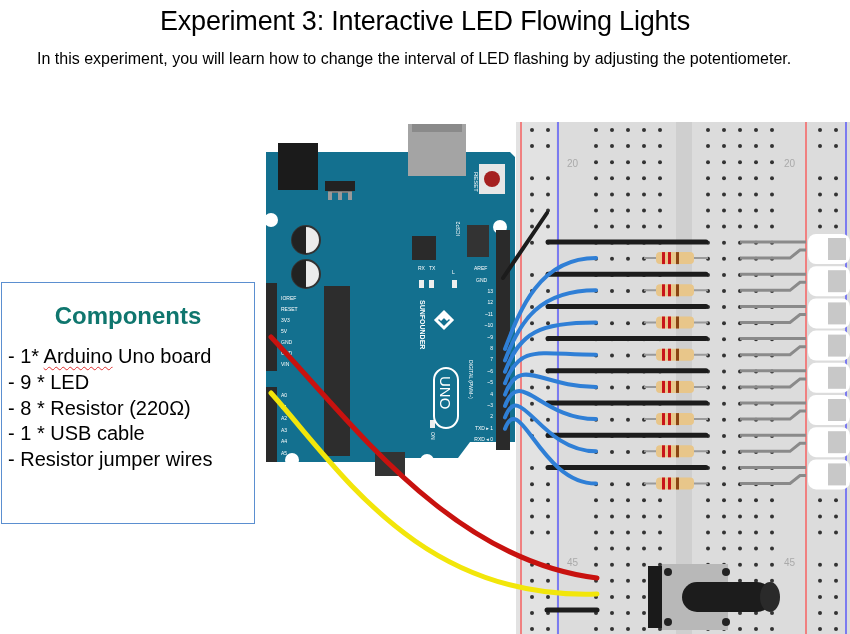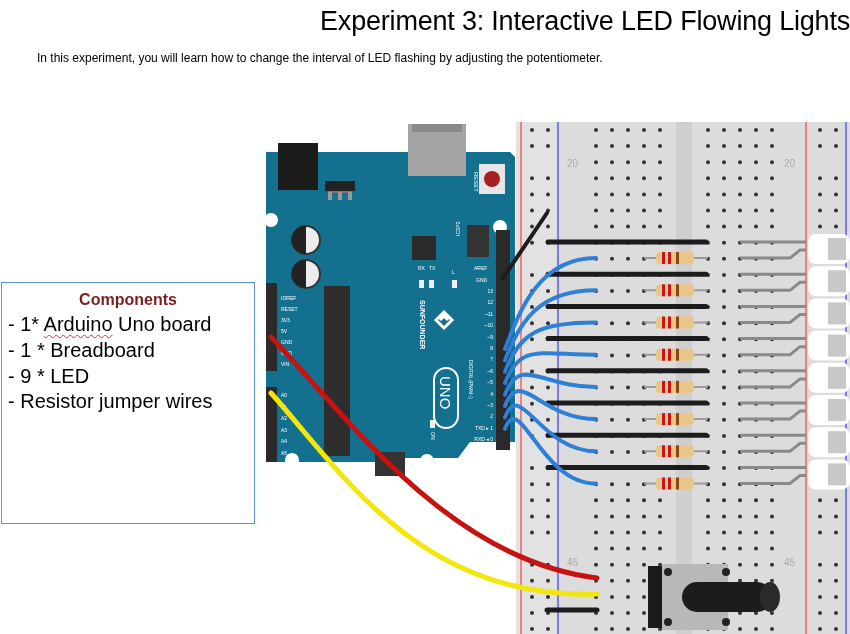--- a/index.html
+++ b/index.html
@@ -1,37 +1,38 @@
 <!DOCTYPE html>
 <html><head>
 <meta charset="utf-8">
 <style>
   html, body { margin: 0; padding: 0; background: #ffffff; }
   body { width: 850px; height: 634px; position: relative; overflow: hidden; font-family: "Liberation Sans", sans-serif; color: #000; }
-  .title { position: absolute; left: 0; top: 5px; width: 850px; text-align: right; font-size: 27px; line-height: 32px; letter-spacing: -0.2px; }
-  .desc { position: absolute; left: 37px; top: 46px; width: 790px; font-size: 12px; line-height: 25px; }
+  .title { position: absolute; left: 0; top: 5px; width: 850px; text-align: center; font-size: 27px; line-height: 32px; letter-spacing: -0.2px; }
+  .desc { position: absolute; left: 37px; top: 46px; width: 790px; font-size: 16px; line-height: 25px; }
   .components { position: absolute; left: 1px; top: 282px; width: 254px; height: 242px; border: 1px solid #5b8fd0; background: #fff; box-sizing: border-box; padding-top: 4px; }
-  .components h3 { margin: 0; text-align: center; font-size: 16px; line-height: 25px; color: #7f1d1d; font-weight: bold; }
+  .components h3 { margin: 16px; text-align: center; font-size: 24px; line-height: 25px; color: #0f766e; font-weight: bold; }
   .components ul { list-style: none; margin: 0; padding: 0 0 0 6px; }
   .components li { font-size: 20px; line-height: 25.8px; white-space: nowrap; }
   .spell { text-decoration: underline wavy #e03030; text-decoration-thickness: 1px; text-underline-offset: 3px; }
   .diagram { position: absolute; left: 258px; top: 118px; width: 592px; height: 516px; }
 </style>
 </head>
 <body>
 
 <div class="title">Experiment 3:  Interactive LED Flowing Lights</div>
 <div class="desc">In this experiment, you will learn how to change the interval of LED flashing by adjusting the potentiometer.</div>
 
 <div class="components">
   <h3>Components</h3>
   <ul>
     <li><span>- 1* </span><span class="spell">Arduino</span><span> Uno board</span></li>
-    <li>- 1 * Breadboard</li>
     <li>- 9 * LED</li>
+    <li>- 8 * Resistor (220Ω)</li>
+    <li>- 1 * USB cable</li>
     <li>- Resistor jumper wires</li>
   </ul>
 </div>
 
 <svg class="diagram" viewBox="258 118 592 516" width="592" height="516">
 
   <g id="breadboard">
     <rect x="516" y="122" width="334" height="512" fill="#dcdcdc"></rect>
     <rect x="516" y="122" width="40" height="512" fill="#e2e2e2"></rect>
     <line x1="521" y1="122" x2="521" y2="634" stroke="#f08080" stroke-width="2"></line>

